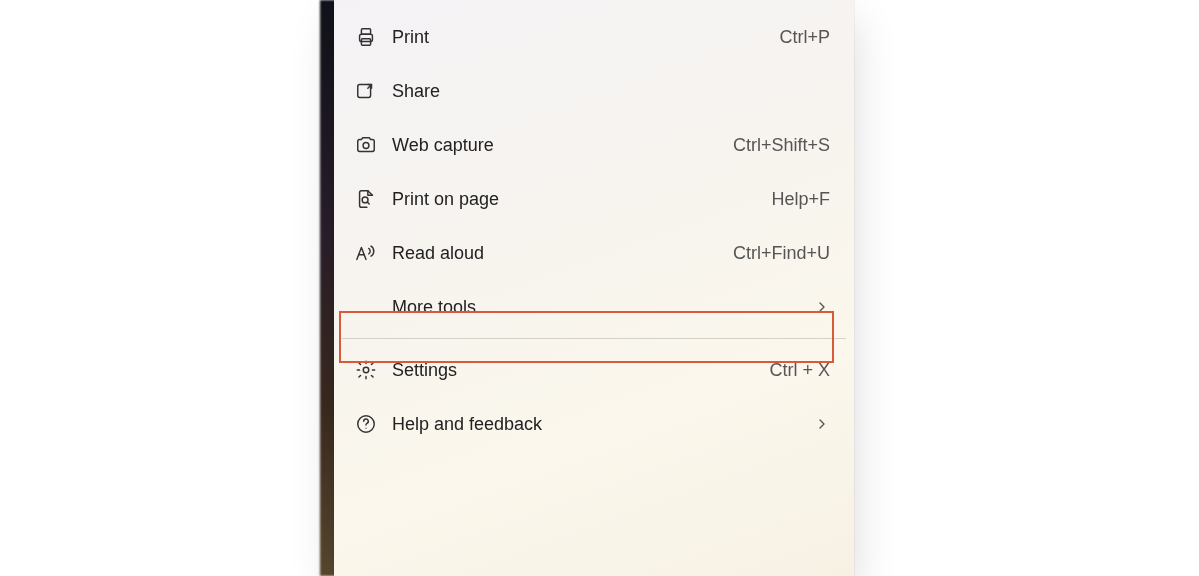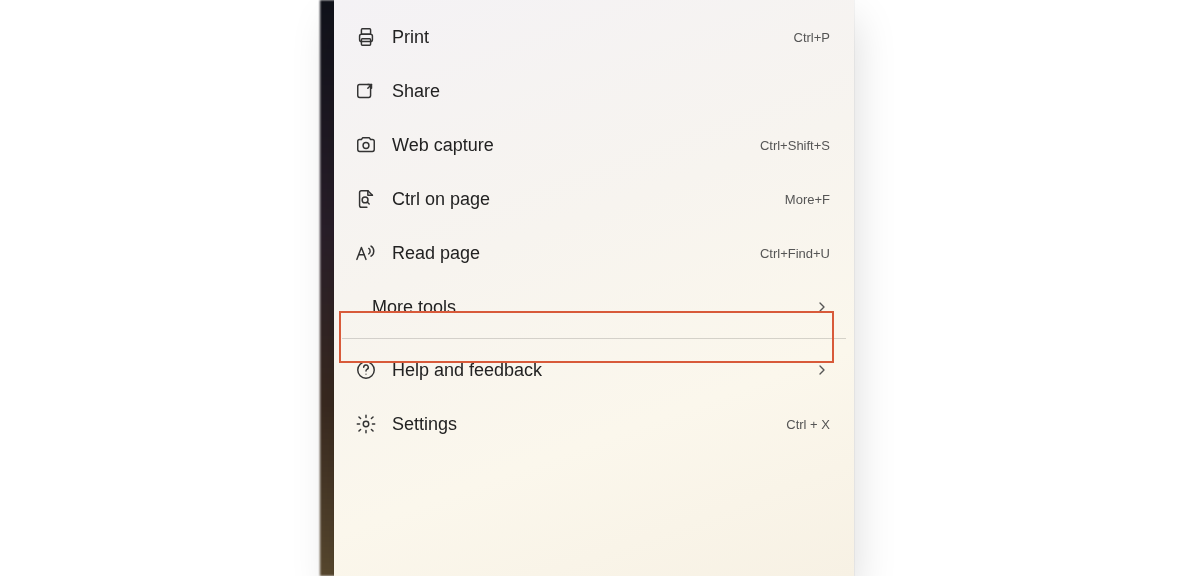--- a/index.html
+++ b/index.html
@@ -62,29 +62,29 @@
   }
   .item .ic svg{stroke:#333;}
   .item .lbl{
     margin-left:12px;
     flex:0 0 auto;
     color:#222;
   }
   .item .sc{
     margin-left:auto;
     color:#555;
-    font-size:13px;
+    font-size:18px;
   }
   .item .chev{
     margin-left:auto;
     color:#555;
     display:flex;
     align-items:center;
   }
-  .item.indent .lbl{margin-left:20px;}
+  .item.indent .lbl{margin-left:40px;}
   .hr{
     height:1px;
     background:rgba(0,0,0,.15);
     margin:4px 8px;
   }
   .highlight{
     position:absolute;
     left:339px;
     top:311px;
     width:495px;
@@ -139,72 +139,72 @@
     <div class="item">
       <span class="ic">
         <svg width="22" height="22" viewBox="0 0 24 24" fill="none" stroke-width="1.6" stroke-linecap="round" stroke-linejoin="round">
           <path d="M14 3H7a2 2 0 0 0-2 2v14a2 2 0 0 0 2 2h6"></path>
           <path d="M14 3l5 5"></path>
           <path d="M14 3v5h5"></path>
           <circle cx="11" cy="13" r="3.2"></circle>
           <path d="M13.3 15.3l2.2 2.2"></path>
         </svg>
       </span>
-      <span class="lbl">Ctrl on page</span>
-      <span class="sc">More+F</span>
+      <span class="lbl">Print on page</span>
+      <span class="sc">Help+F</span>
     </div>
 
     <div class="item">
       <span class="ic">
         <svg width="22" height="22" viewBox="0 0 24 24" fill="none" stroke-width="1.6" stroke-linecap="round" stroke-linejoin="round">
           <path d="M12 19l-5-13-5 13"></path>
           <path d="M4 14h6"></path>
           <path d="M15 7c2 1 2 5 0 6"></path>
           <path d="M17.5 4.5c4 2.5 4 8.5 0 11"></path>
         </svg>
       </span>
-      <span class="lbl">Read page</span>
+      <span class="lbl">Read aloud</span>
       <span class="sc">Ctrl+Find+U</span>
     </div>
 
 
     <div class="item indent">
       <span class="lbl">More tools</span>
       <span class="chev">
         <svg width="16" height="16" viewBox="0 0 24 24" fill="none" stroke="#555" stroke-width="2" stroke-linecap="round" stroke-linejoin="round">
           <polyline points="9 6 15 12 9 18"></polyline>
         </svg>
       </span>
     </div>
 
     <div class="hr"></div>
 
     <div class="item">
       <span class="ic">
         <svg width="22" height="22" viewBox="0 0 24 24" fill="none" stroke-width="1.6" stroke-linecap="round" stroke-linejoin="round">
+          <circle cx="12" cy="12" r="3"></circle>
+          <path d="M12 2.5v2.5M12 19v2.5M4.3 4.3l1.8 1.8M17.9 17.9l1.8 1.8M2.5 12H5M19 12h2.5M4.3 19.7l1.8-1.8M17.9 6.1l1.8-1.8"></path>
+        </svg>
+      </span>
+      <span class="lbl">Settings</span>
+      <span class="sc">Ctrl + X</span>
+    </div>
+
+    <div class="item">
+      <span class="ic">
+        <svg width="22" height="22" viewBox="0 0 24 24" fill="none" stroke-width="1.6" stroke-linecap="round" stroke-linejoin="round">
           <circle cx="12" cy="12" r="9"></circle>
           <path d="M9.5 9a2.5 2.5 0 1 1 3.5 2.3c-.8.4-1 1-1 1.7"></path>
           <circle cx="12" cy="16.5" r="0.6" fill="#333" stroke="none"></circle>
         </svg>
       </span>
       <span class="lbl">Help and feedback</span>
       <span class="chev">
         <svg width="16" height="16" viewBox="0 0 24 24" fill="none" stroke="#555" stroke-width="2" stroke-linecap="round" stroke-linejoin="round">
           <polyline points="9 6 15 12 9 18"></polyline>
         </svg>
       </span>
     </div>
 
-    <div class="item">
-      <span class="ic">
-        <svg width="22" height="22" viewBox="0 0 24 24" fill="none" stroke-width="1.6" stroke-linecap="round" stroke-linejoin="round">
-          <circle cx="12" cy="12" r="3"></circle>
-          <path d="M12 2.5v2.5M12 19v2.5M4.3 4.3l1.8 1.8M17.9 17.9l1.8 1.8M2.5 12H5M19 12h2.5M4.3 19.7l1.8-1.8M17.9 6.1l1.8-1.8"></path>
-        </svg>
-      </span>
-      <span class="lbl">Settings</span>
-      <span class="sc">Ctrl + X</span>
-    </div>
-
   </div>
 
   <div class="highlight"></div>
 </div>
 
 </body></html>

